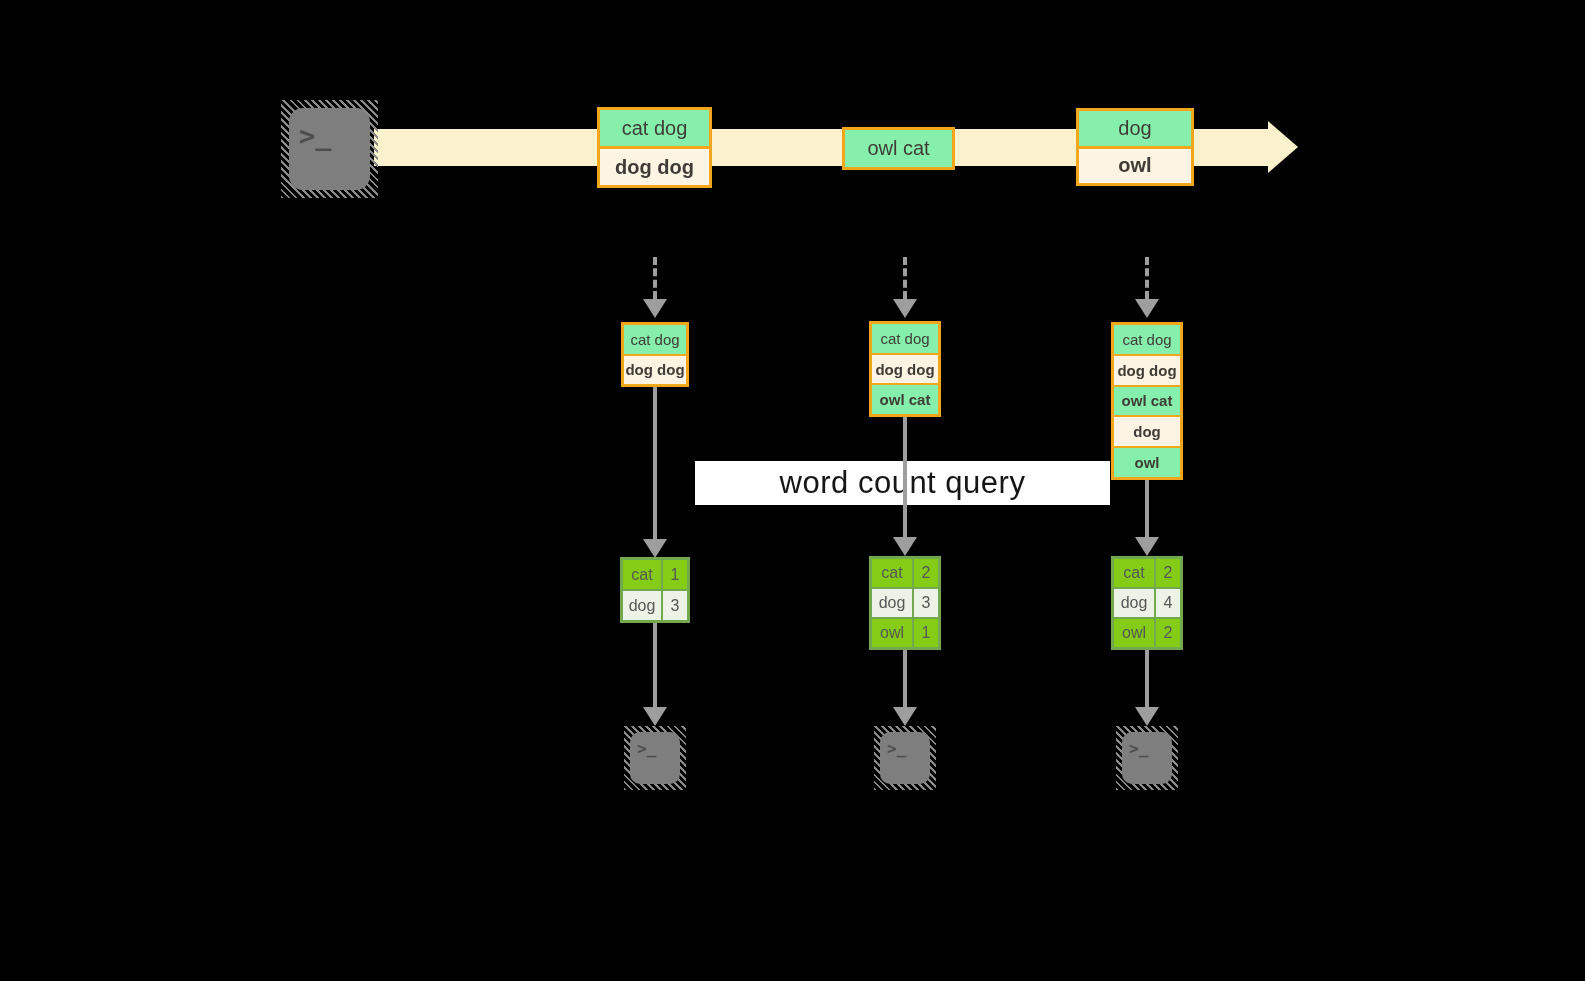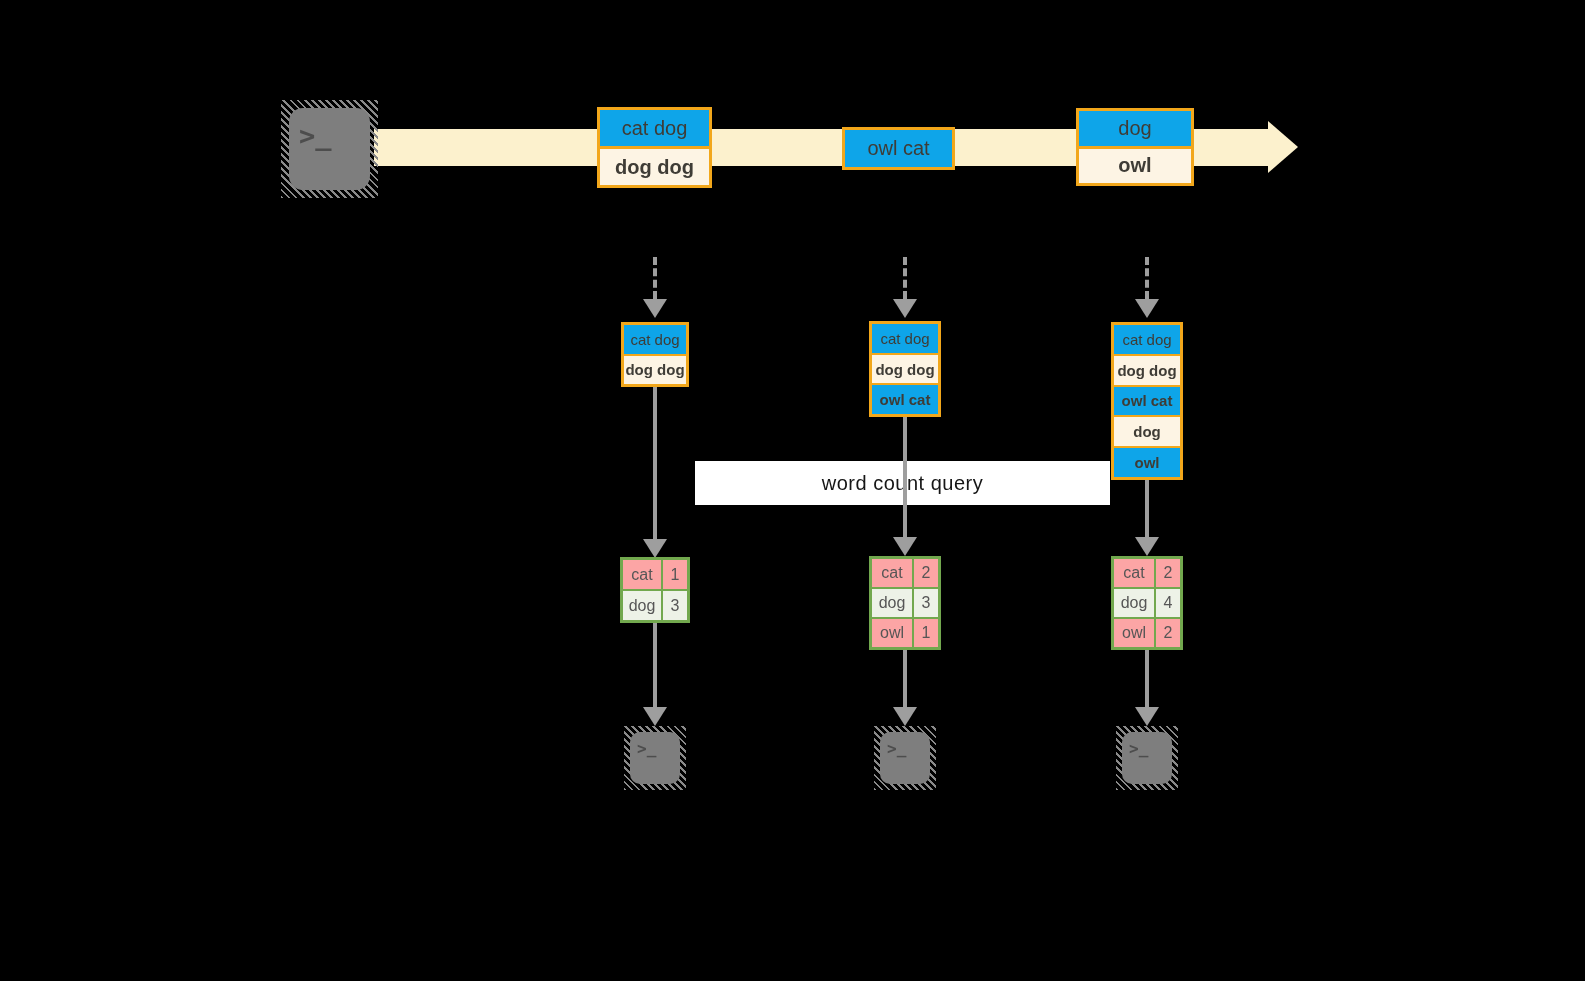--- a/index.html
+++ b/index.html
@@ -21,38 +21,38 @@
   .band-head{width:0;height:0;border-top:26px solid transparent;border-bottom:26px solid transparent;
              border-left:30px solid #FCF1CD;z-index:1;}
 
   
   .obox{border:3px solid #F2A71B;display:flex;flex-direction:column;z-index:4;}
   .obox .row{flex:1;display:flex;align-items:center;justify-content:center;color:#3f3c36;}
   .obox .row + .row{border-top:3px solid #F2A71B;font-weight:bold;}
   .obox.small .row + .row{border-top:2px solid #F2A71B;}
   .obox.big .row{font-size:20px;}
   .obox.small .row{font-size:15px;}
-  .peach{background:#0ea5e9;}
+  .peach{background:#86efac;}
   .cream{background:#FDF4E4;}
 
   
   .vdash{width:0;border-left:4px dashed #9e9e9e;z-index:3;}
   .vline{width:4px;background:#9e9e9e;z-index:3;}
   .ahead{width:0;height:0;border-left:12px solid transparent;border-right:12px solid transparent;
          border-top:19px solid #9e9e9e;z-index:3;}
 
   
   .qband{background:#ffffff;z-index:2;display:flex;align-items:center;justify-content:center;
-         color:#161616;font-size:20px;font-weight:300;letter-spacing:0.5px;}
+         color:#161616;font-size:31px;font-weight:300;letter-spacing:0.5px;}
 
   
   .gtable{display:grid;grid-template-columns:1fr 24px;gap:2px;background:#72A84E;
           border:3px solid #72A84E;z-index:4;}
   .gcell{display:flex;align-items:center;justify-content:center;font-size:16px;color:#565656;}
-  .gdark{background:#fca5a5;}
+  .gdark{background:#84cc16;}
   .glight{background:#EDF2E7;}
 </style>
 </head>
 <body>
 
 <div class="canvas">
 
   <div class="abs term term-big" style="left:281px;top:100px;width:97px;height:98px;">
     <div class="term-inner">
       <span class="term-glyph">&gt;_</span>

